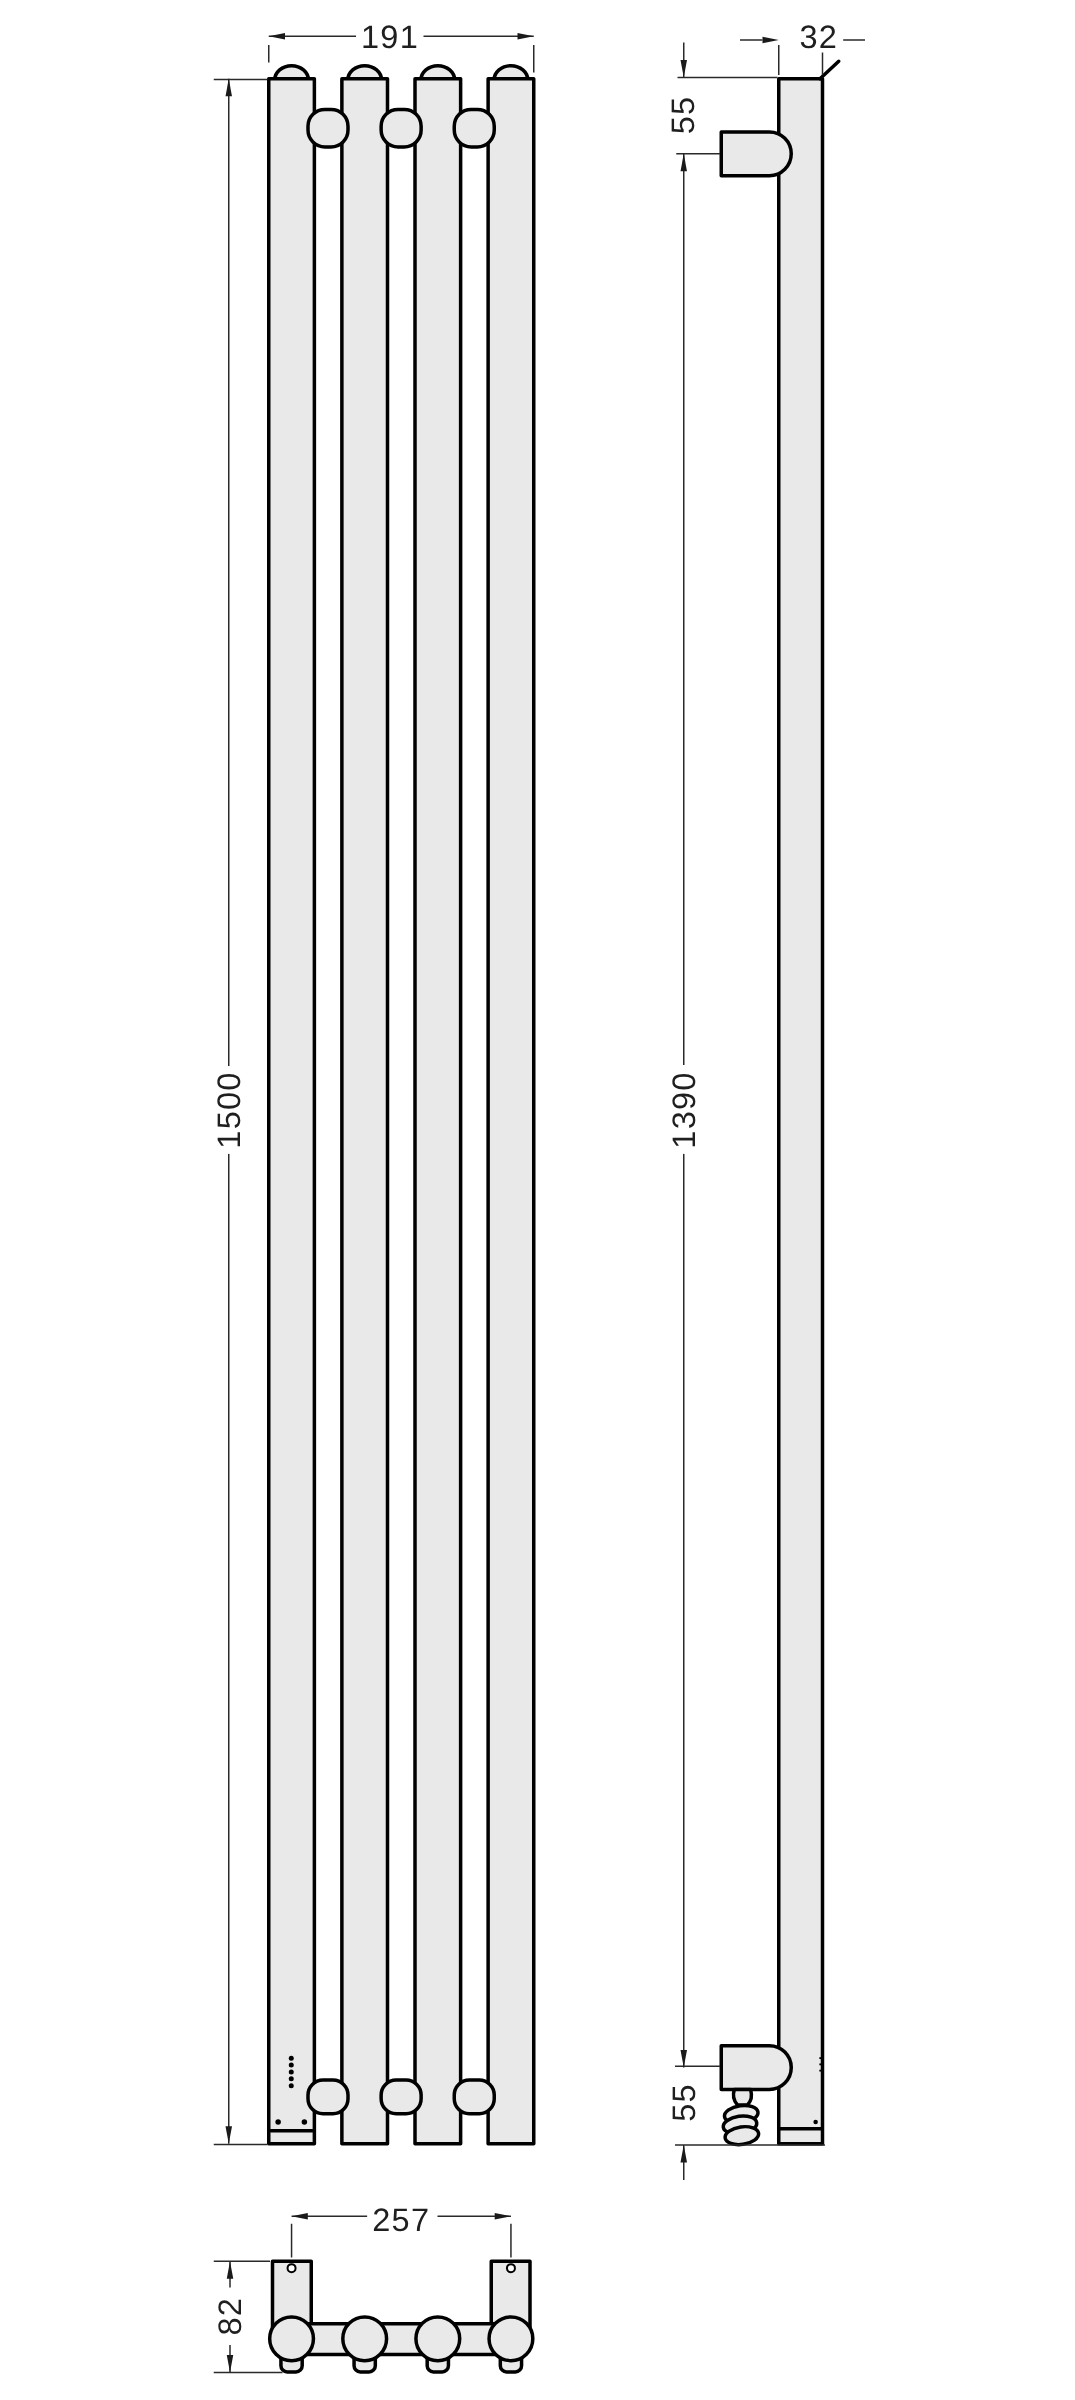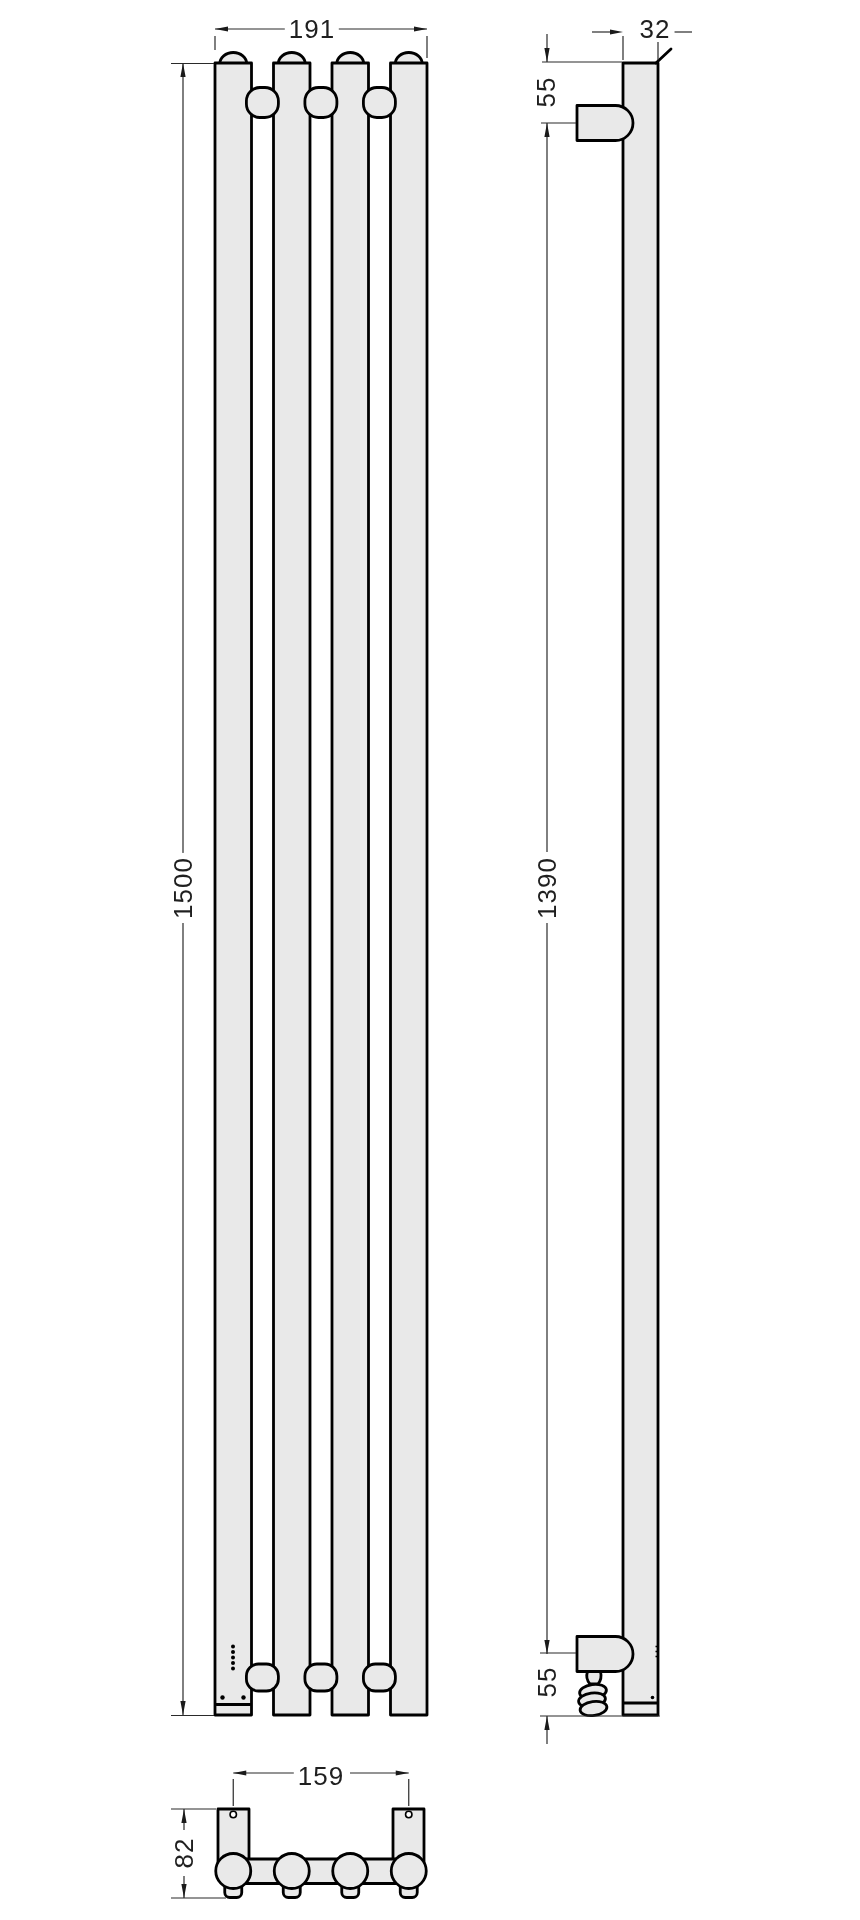--- a/index.html
+++ b/index.html
@@ -170,16 +170,16 @@
       <path class="arrow" d="M184,1898 L181.4,1884 L186.6,1884 Z"></path>
     </g>
   </svg>
 
   <div class="lbl" style="left:312px; top:29px;">191</div>
   <div class="lbl rot" style="left:183px; top:888px;">1500</div>
   <div class="lbl" style="left:655px; top:29px;">32</div>
   <div class="lbl rot" style="left:546px; top:92px;">55</div>
   <div class="lbl rot" style="left:547px; top:888px;">1390</div>
   <div class="lbl rot" style="left:547px; top:1682px;">55</div>
-  <div class="lbl" style="left:321px; top:1776px;">159</div>
+  <div class="lbl" style="left:321px; top:1776px;">257</div>
   <div class="lbl rot" style="left:184px; top:1853px;">82</div>
 
 </div>
 
 </body></html>

